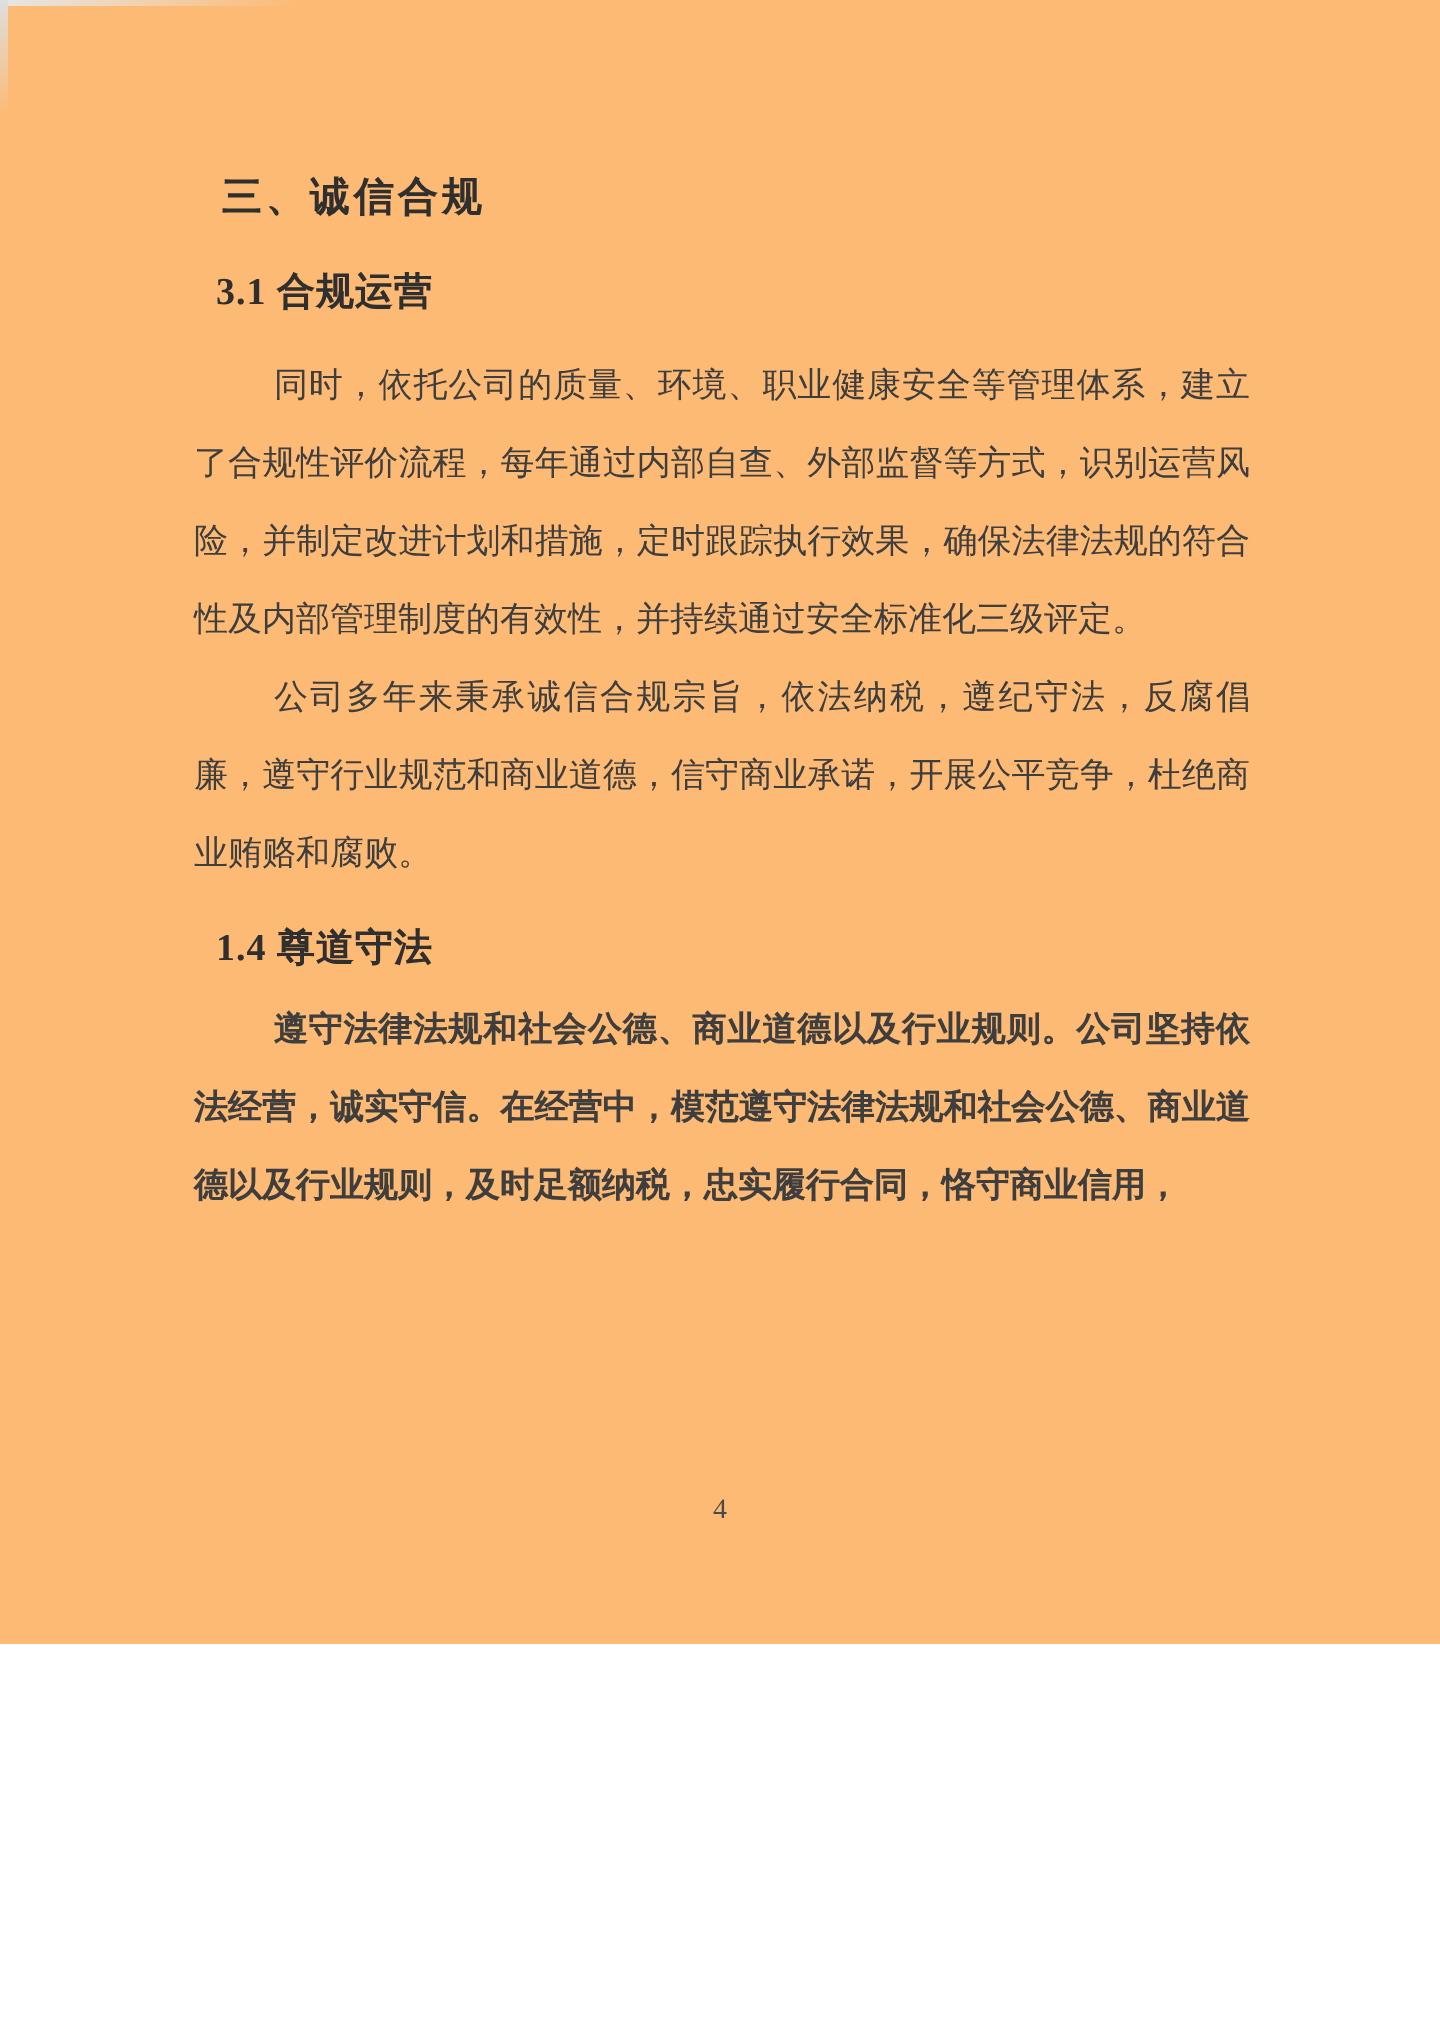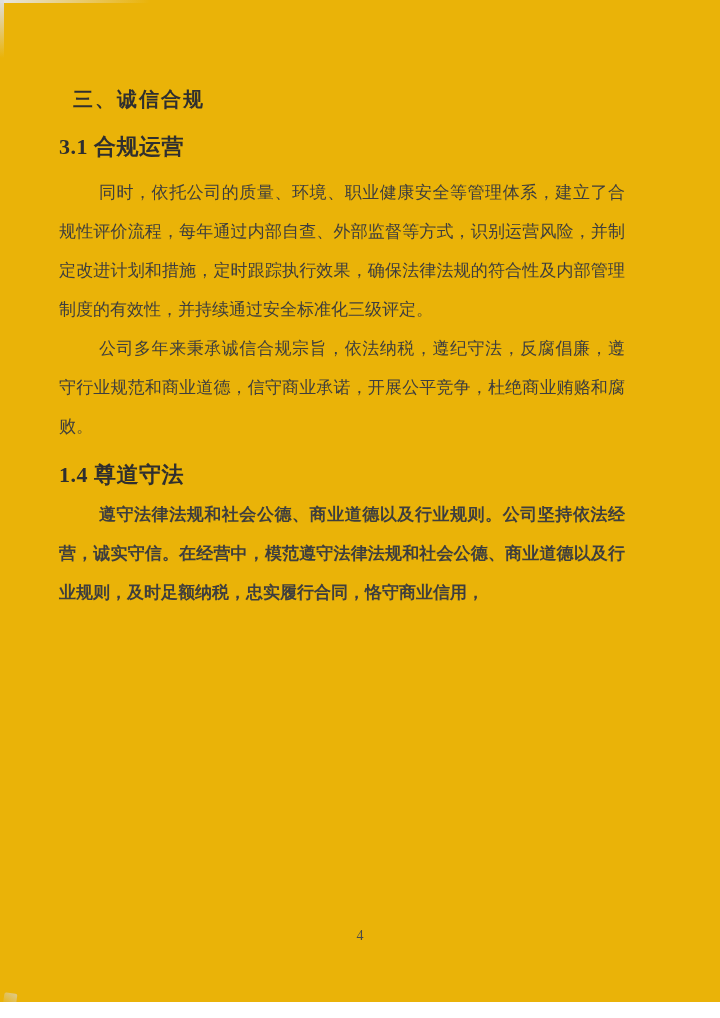--- a/index.html
+++ b/index.html
@@ -3,40 +3,40 @@
 <meta charset="utf-8">
 <style>
   html, body {
     margin: 0;
     padding: 0;
     background: #ffffff;
   }
   .page {
     position: relative;
     width: 720px;
-    height: 1002px;
+    height: 822px;
     margin: 0;
-    background: #eab308;
+    background: #fdba74;
     overflow: hidden;
     box-sizing: border-box;
-    padding: 86px 95px 0 59px;
+    padding: 86px 95px 0 97px;
     font-family: "Liberation Serif", "DejaVu Serif", serif;
     color: #3e3e3e;
   }
   .section-title {
     margin: 0 0 0 14px;
     font-size: 20px;
     line-height: 26px;
     font-weight: bold;
     color: #2f2f2f;
     letter-spacing: 2px;
   }
   .subsection-heading {
-    margin: 22px 0 0 0;
-    font-size: 22px;
+    margin: 22px 0 0 11px;
+    font-size: 19px;
     line-height: 25px;
     font-weight: bold;
     color: #2f2f2f;
     letter-spacing: 0.5px;
   }
   .subsection-heading.second {
     margin-top: 16px;
   }
   .paragraphs {
     margin-top: 14px;

